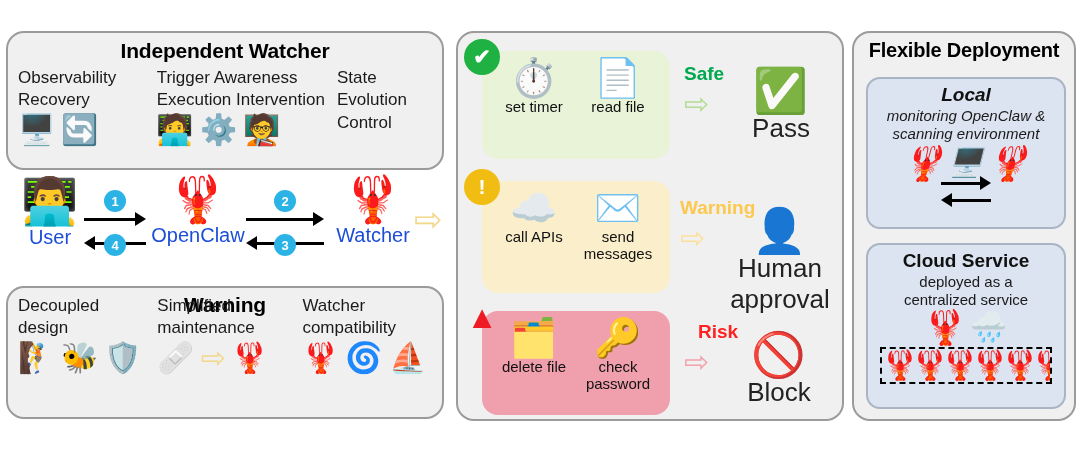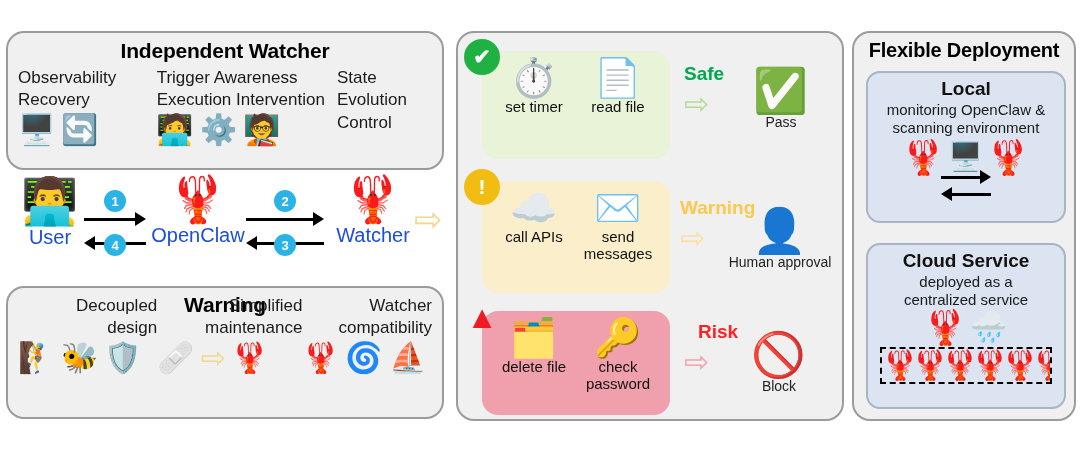--- a/index.html
+++ b/index.html
@@ -104,21 +104,21 @@
     font-size:19px;font-weight:bold;
   }
   .tier-arrow{
     position:absolute;
     font-size:30px;line-height:1;
   }
   .outcome{
     position:absolute;text-align:center;width:110px;
   }
   .outcome .oico{font-size:44px;line-height:1;display:block;}
-  .outcome .olabel{font-size:14px;color:#222;margin-top:-1px;}
+  .outcome .olabel{font-size:26px;color:#222;margin-top:-1px;}
 
   
   #deploy-panel{left:852px;top:31px;width:224px;height:390px;}
   .sub-card{
     position:absolute;left:12px;width:200px;
     background:#dbe4f0;
     border:2px solid #a9b4c4;
     border-radius:14px;
     box-sizing:border-box;
     text-align:center;
@@ -217,21 +217,21 @@
       </div>
     </div>
     <div class="badge" style="left:268px;top:18px;">2</div>
     <div class="badge" style="left:268px;top:62px;">3</div>
 
     <div class="big-arrow" style="left:408px;top:30px;">⇨</div>
   </div>
 
   <div class="panel" id="benefits-panel">
     <div class="panel-title" style="margin-top:5px;">Warning</div>
-    <div class="bullet-cols" style="margin-top:-22px;text-align:right;">
+    <div class="bullet-cols" style="margin-top:-22px;">
       <div class="bcol" style="width:144px;">
         <div class="bullet">Decoupled</div>
         <div class="cont">design</div>
         <div class="emoji-row" style="margin-top:3px;">
           <span>🧗</span>
           <span>🐝</span>
           <span>🛡️</span>
         </div>
       </div>
       <div class="bcol" style="width:150px;">
@@ -308,21 +308,21 @@
     <div class="tier-arrow" style="left:226px;top:314px;color:#f4a2ad;">⇨</div>
     <div class="outcome" style="left:266px;top:300px;">
       <span class="oico">🚫</span>
       <span class="olabel">Block</span>
     </div>
   </div>
 
   <div class="panel" id="deploy-panel">
     <div class="panel-title" style="margin-top:6px;font-size:20px;">Flexible Deployment</div>
 
-    <div class="sub-card" style="top:38px;height:152px;">
+    <div class="sub-card" style="top:44px;height:152px;font-style:italic;">
       <div class="sub-title">Local</div>
       <div class="sub-desc" style="white-space:pre-line;">monitoring OpenClaw &amp;
 scanning environment</div>
       <div class="dep-row" style="margin-top:4px;">
         <span>🦞</span>
         <span style="font-size:28px;">🖥️</span>
         <span>🦞</span>
       </div>
       <div class="mini-arrows" style="margin-top:-4px;">
         <div class="arrow right" style="width:50px;">

